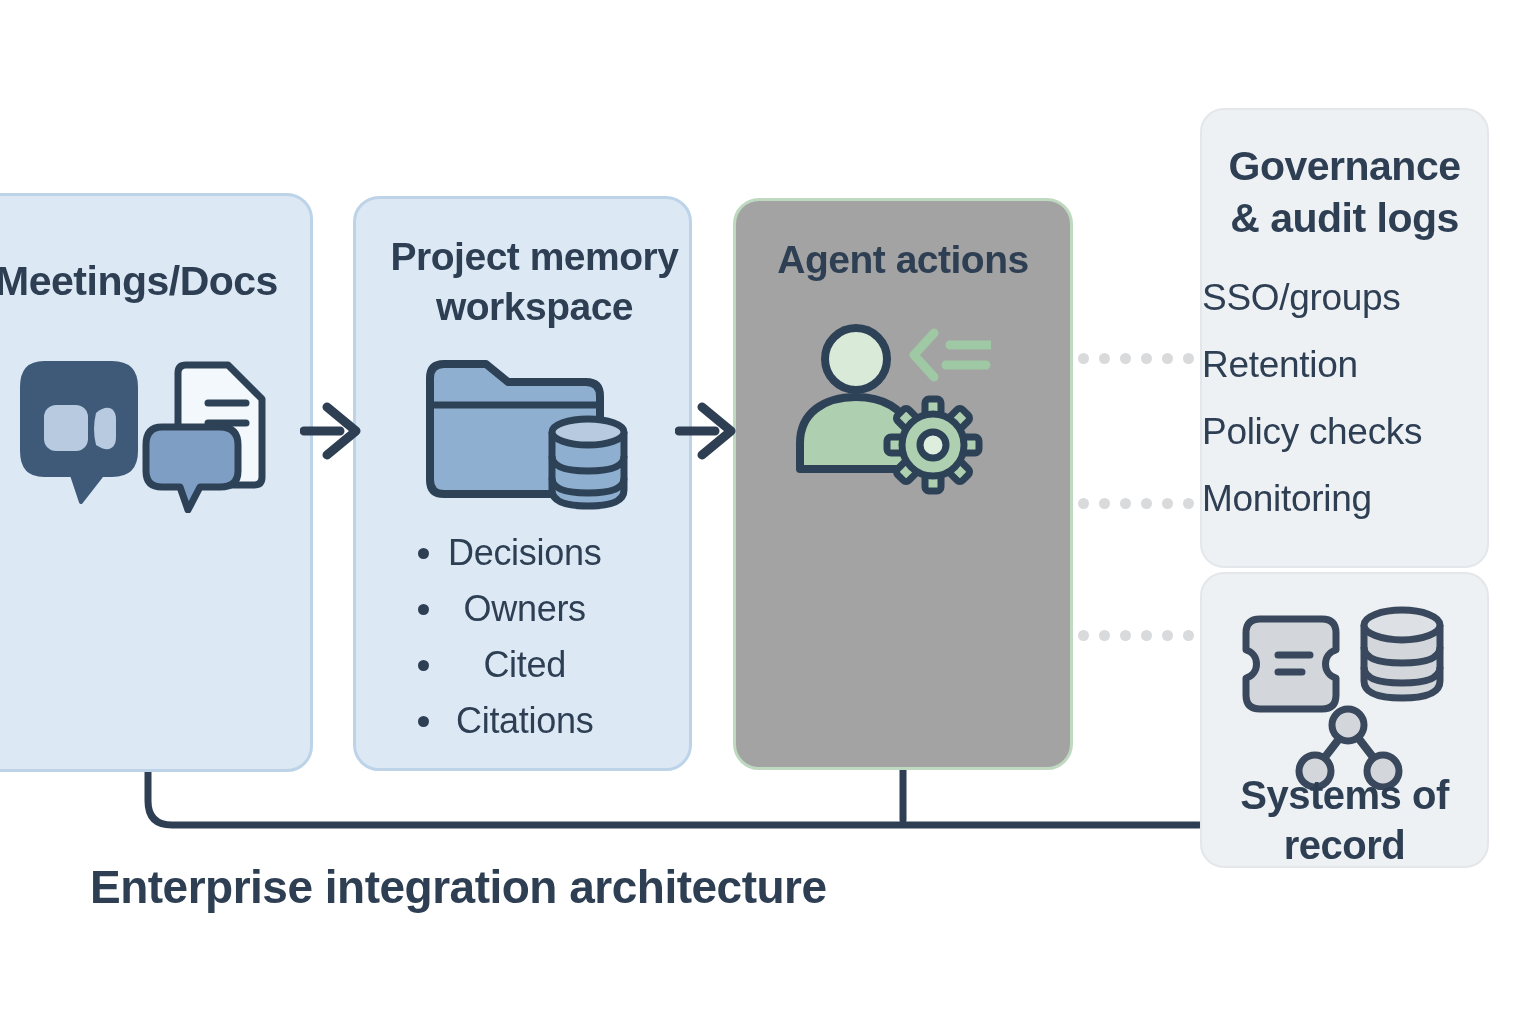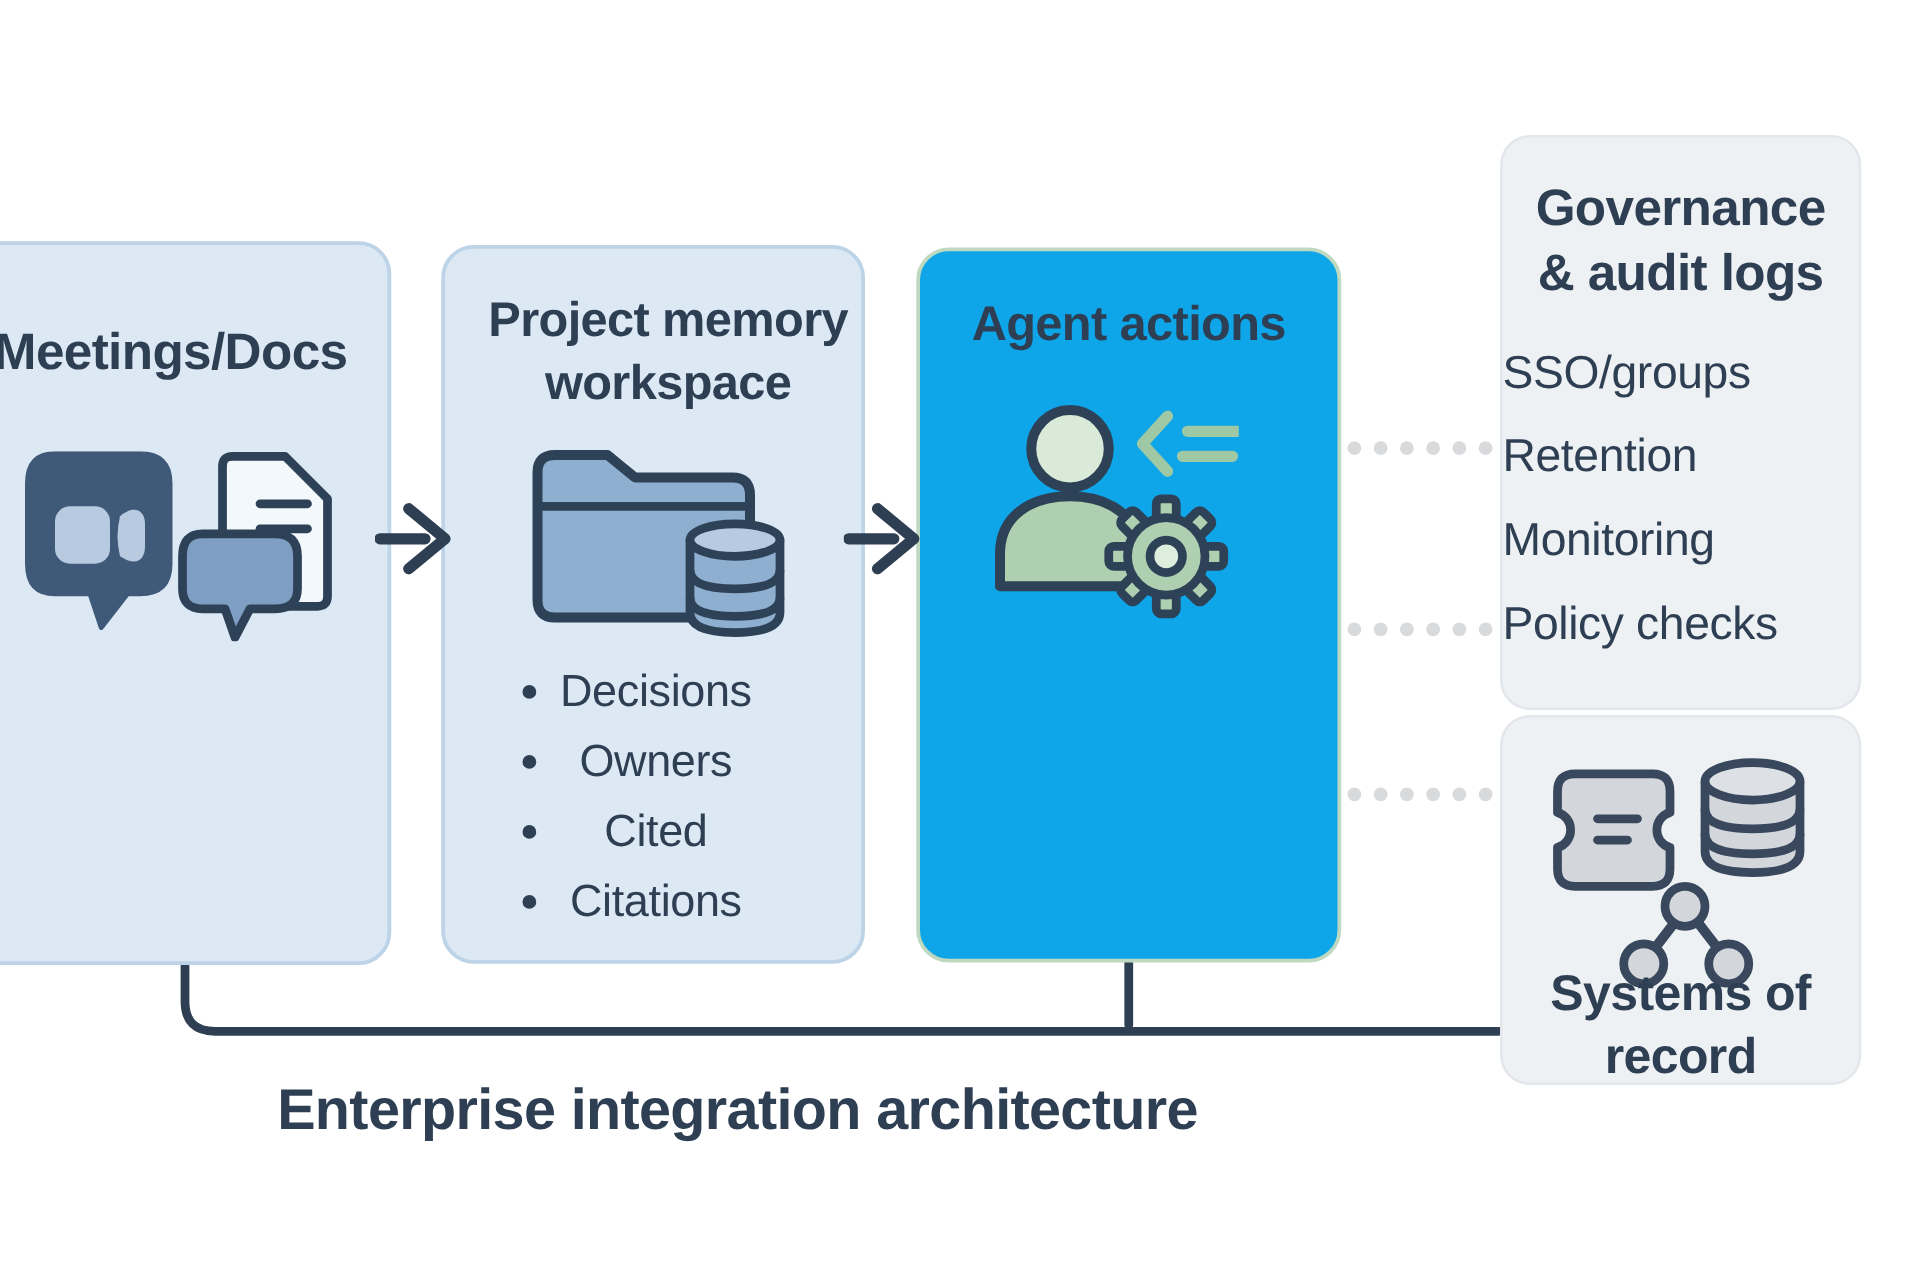--- a/index.html
+++ b/index.html
@@ -5,21 +5,21 @@
   html,body{margin:0;padding:0;background:#fff;}
   #stage{
     position:relative;width:1536px;height:1024px;overflow:hidden;
     background:#ffffff;
     font-family:"Liberation Sans","DejaVu Sans",sans-serif;
     color:#2e3f54;
   }
   
   .flowbox{position:absolute;box-sizing:border-box;border-radius:26px;z-index:2;}
   .box-blue{background:#dce9f5;border:3px solid #bdd3e8;}
-  .box-green{background:#0ea5e9;border:3px solid #bed9c0;padding-left:28px;}
+  .box-green{background:#a3a3a3;border:3px solid #bed9c0;padding-left:28px;}
   .box-title{
     position:absolute;left:0;right:0;text-align:center;
     font-size:39px;font-weight:700;line-height:50px;letter-spacing:-.5px;color:#2e3f54;
   }
   .bullets{position:absolute;list-style:none;margin:0;padding:0;text-align:center;}
   .bullets li{
     position:relative;padding-left:30px;font-size:36px;line-height:56px;
     color:#2e3f54;letter-spacing:-.3px;white-space:nowrap;
   }
   .bullets li::before{
@@ -37,21 +37,21 @@
   }
   .gov-items{position:absolute;left:0;right:0;text-align:left;}
   .gov-items div{font-size:37px;line-height:67px;color:#2e3f54;letter-spacing:-.3px;}
   
   #bottom-connector{position:absolute;left:0;top:0;z-index:1;}
   .arrow{position:absolute;z-index:3;}
   .dotrow{position:absolute;display:flex;gap:10px;z-index:1;}
   .dotrow span{width:11px;height:11px;border-radius:50%;background:#d9dadc;}
   
   #caption{
-    position:absolute;left:90px;top:860px;width:1000px;text-align:center;
+    position:absolute;left:90px;top:860px;width:1000px;text-align:left;
     font-size:46px;font-weight:700;letter-spacing:-.5px;color:#2e3f54;
   }
   svg{display:block;}
 </style>
 </head>
 <body>
 
 <div id="stage">
 
   <svg id="bottom-connector" width="1536" height="1024" viewBox="0 0 1536 1024" fill="none">
@@ -176,22 +176,22 @@
   </div>
 
   <div class="panel" style="left:1200px;top:108px;width:289px;height:460px;padding-left:28px;">
     <div class="panel-title" style="top:30px;">
       <div>Governance</div>
       <div>&amp; audit logs</div>
     </div>
     <div class="gov-items" style="top:154px;">
       <div>SSO/groups</div>
       <div>Retention</div>
+      <div>Policy checks</div>
       <div>Monitoring</div>
-      <div>Policy checks</div>
     </div>
   </div>
 
   <div class="panel" style="left:1200px;top:572px;width:289px;height:296px;">
     <svg style="position:absolute;left:40px;top:31px;" width="210" height="185" viewBox="0 0 210 185">
 
       <g transform="translate(2,12)">
         <path d="M16 2 H78 Q92 2 92 16 V33 C78 37 78 57 92 61 V78 Q92 92 78 92 H16 Q2 92 2 78 V61 C16 57 16 37 2 33 V16 Q2 2 16 2 Z" fill="#d3d7dc" stroke="#39485c" stroke-width="7" stroke-linejoin="round"></path>
         <path d="M34 38 H66 M34 55 H58" stroke="#39485c" stroke-width="7" stroke-linecap="round"></path>
       </g>

